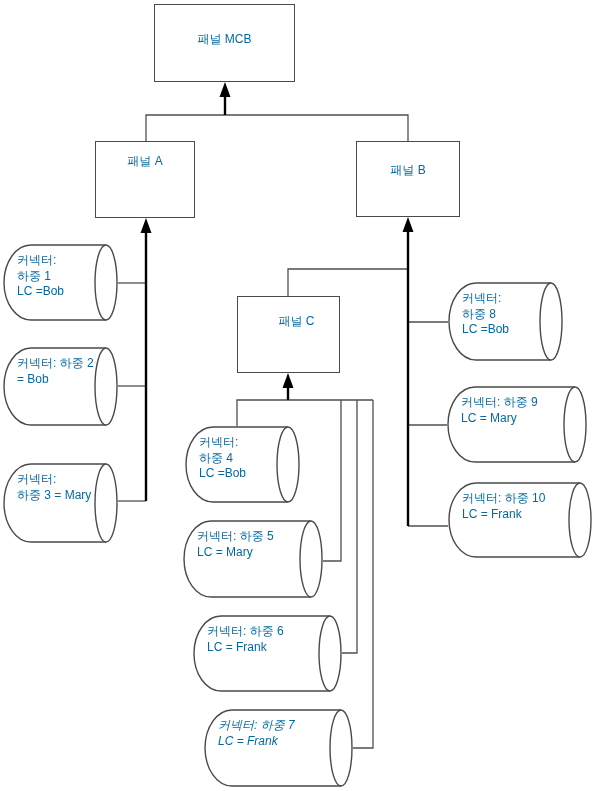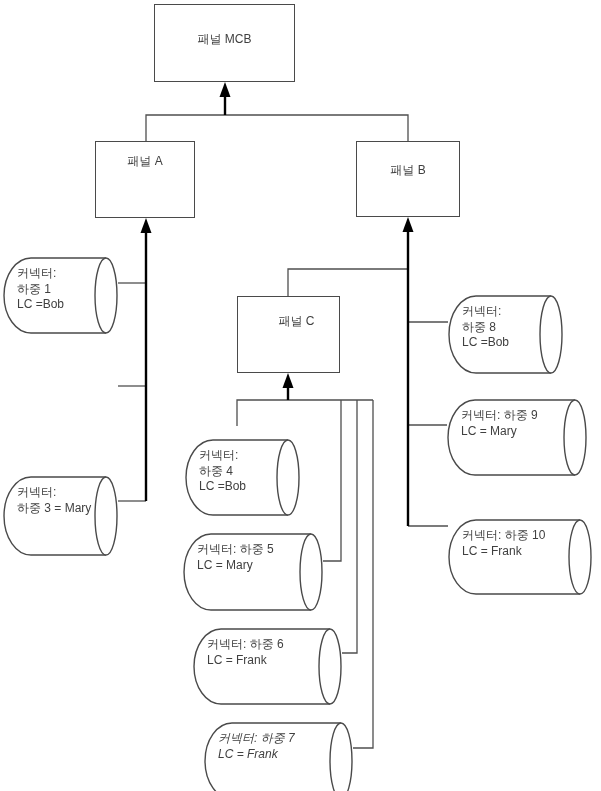--- a/index.html
+++ b/index.html
@@ -6,21 +6,21 @@
     margin: 0;
     padding: 0;
     background: #ffffff;
   }
   .canvas {
     position: relative;
     width: 601px;
     height: 791px;
     background: #ffffff;
     font-family: "Liberation Sans", "DejaVu Sans", sans-serif;
-    color: #404040;
+    color: #0369a1;
     overflow: hidden;
   }
   .wires {
     position: absolute;
     left: 0;
     top: 0;
   }
   .panel {
     position: absolute;
     box-sizing: border-box;
@@ -28,21 +28,20 @@
     border: 1.4px solid #4a4a4a;
     display: flex;
     align-items: center;
     justify-content: center;
     font-size: 12px;
     line-height: 14px;
     white-space: nowrap;
   }
   .cyl {
     position: absolute;
-    margin-top: 13px;
   }
   .cyl svg {
     position: absolute;
     left: 0;
     top: 0;
     display: block;
   }
   .ctext {
     position: absolute;
     left: 14px;
@@ -105,20 +104,28 @@
   <div class="cyl" style="left:3px;top:244px;width:115px;height:77px;">
     <svg width="115" height="77" viewBox="0 0 115 77">
       <path d="M28,1 L103,1 M28,76 L103,76 M28,1 A27,37.5 0 0 0 28,76" fill="none" stroke="#4a4a4a" stroke-width="1.4"></path>
       <ellipse cx="103" cy="38.5" rx="11" ry="37.5" fill="#ffffff" stroke="#4a4a4a" stroke-width="1.4"></ellipse>
     </svg>
     <div class="ctext">커넥터:
 하중 1
 LC =Bob</div>
   </div>
 
+  <div class="cyl" style="left:3px;top:347px;width:115px;height:79px;">
+    <svg width="115" height="79" viewBox="0 0 115 79">
+      <path d="M28,1 L103,1 M28,78 L103,78 M28,1 A27,38.5 0 0 0 28,78" fill="none" stroke="#4a4a4a" stroke-width="1.4"></path>
+      <ellipse cx="103" cy="39.5" rx="11" ry="38.5" fill="#ffffff" stroke="#4a4a4a" stroke-width="1.4"></ellipse>
+    </svg>
+    <div class="ctext">커넥터: 하중 2
+= Bob</div>
+  </div>
 
   <div class="cyl" style="left:3px;top:463px;width:115px;height:80px;">
     <svg width="115" height="80" viewBox="0 0 115 80">
       <path d="M28,1 L103,1 M28,79 L103,79 M28,1 A27,39 0 0 0 28,79" fill="none" stroke="#4a4a4a" stroke-width="1.4"></path>
       <ellipse cx="103" cy="40" rx="11" ry="39" fill="#ffffff" stroke="#4a4a4a" stroke-width="1.4"></ellipse>
     </svg>
     <div class="ctext">커넥터:
 하중 3 = Mary</div>
   </div>
 
@@ -171,21 +178,21 @@
 
   <div class="cyl" style="left:447px;top:386px;width:140px;height:77px;">
     <svg width="140" height="77" viewBox="0 0 140 77">
       <path d="M28,1 L128,1 M28,76 L128,76 M28,1 A27,37.5 0 0 0 28,76" fill="none" stroke="#4a4a4a" stroke-width="1.4"></path>
       <ellipse cx="128" cy="38.5" rx="11" ry="37.5" fill="#ffffff" stroke="#4a4a4a" stroke-width="1.4"></ellipse>
     </svg>
     <div class="ctext">커넥터: 하중 9
 LC = Mary</div>
   </div>
 
-  <div class="cyl" style="left:448px;top:506px;width:144px;height:60px;">
+  <div class="cyl" style="left:448px;top:482px;width:144px;height:60px;">
     <svg width="144" height="76" viewBox="0 0 144 76">
       <path d="M28,1 L132,1 M28,75 L132,75 M28,1 A27,37 0 0 0 28,75" fill="none" stroke="#4a4a4a" stroke-width="1.4"></path>
       <ellipse cx="132" cy="38" rx="11" ry="37" fill="#ffffff" stroke="#4a4a4a" stroke-width="1.4"></ellipse>
     </svg>
     <div class="ctext">커넥터: 하중 10
 LC = Frank</div>
   </div>
 
 </div>
 

